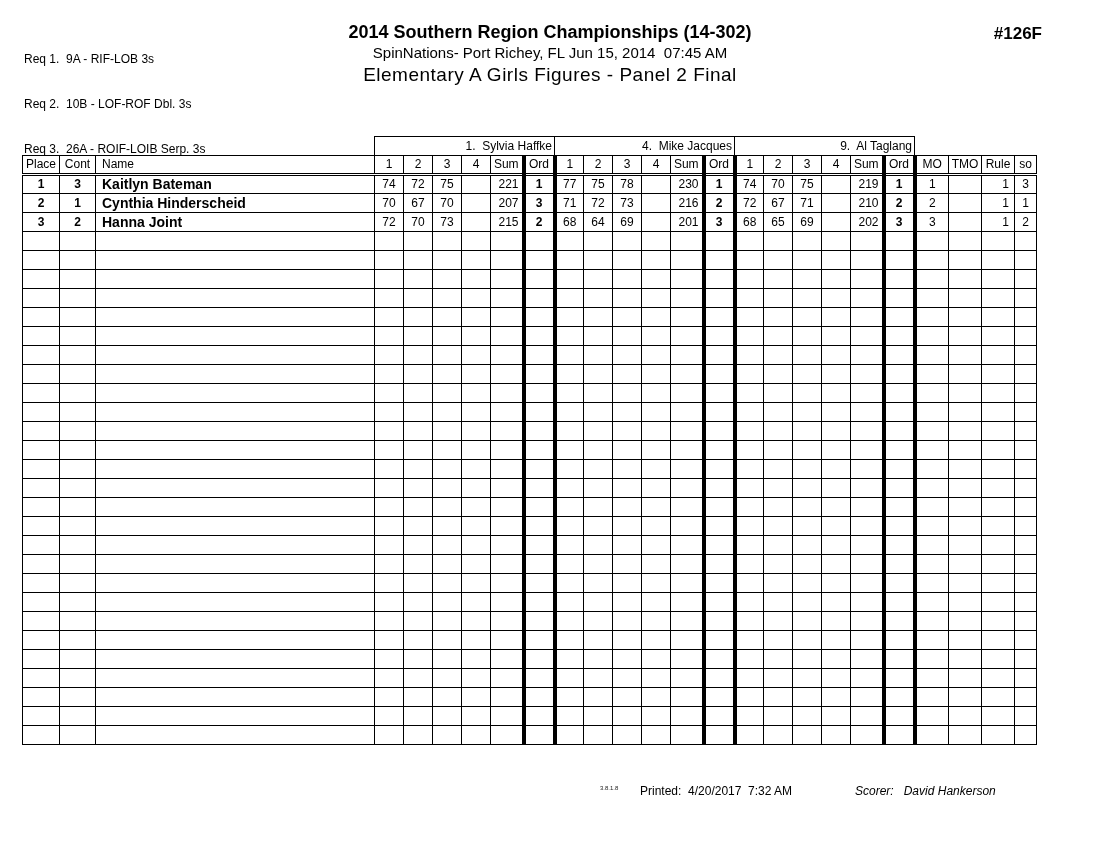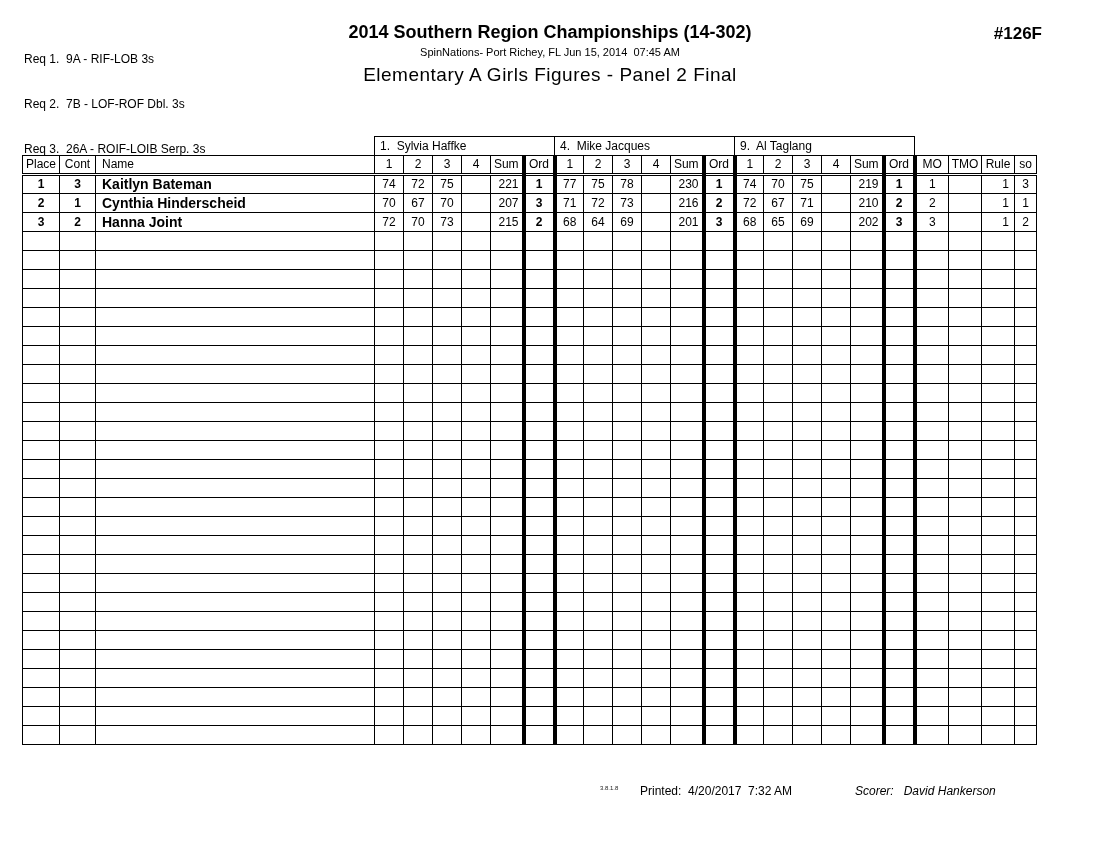--- a/index.html
+++ b/index.html
@@ -14,61 +14,61 @@
   
   .req-block {
     position: absolute; left: 24px; top: 22px;
     font-size: 12px; line-height: 15px; white-space: pre;
   }
   .title-block {
     position: absolute; left: 0; top: 22px; width: 1100px;
     text-align: center;
   }
   .title-line1 { font-size: 18px; font-weight: bold; line-height: 21px; }
-  .title-line2 { font-size: 11px; line-height: 19px; white-space: pre; }
+  .title-line2 { font-size: 15px; line-height: 19px; white-space: pre; }
   .title-line3 { font-size: 19px; font-weight: normal; letter-spacing: 0.5px; line-height: 24px; margin-top: 1px; }
   .title-line4 { font-size: 16px; line-height: 21px; margin-top: 2px; }
   .event-number {
     position: absolute; right: 58px; top: 24px;
     font-size: 17px; font-weight: bold;
   }
   
   .table-wrap { position: absolute; left: 22px; top: 136px; }
   table { border-collapse: collapse; table-layout: fixed; }
   th, td {
     border: 1px solid #000;
     font-size: 12px; font-weight: normal;
     height: 19px; line-height: 17px;
     padding: 0 2px;
     overflow: hidden; white-space: nowrap;
     text-align: center;
   }
   tr.judge-row td, tr.judge-row th { height: 19px; }
   .sp { border: none; }
-  th.judge { text-align: left; padding-left: 5px; white-space: pre; font-weight: normal; font-size: 12px; }
+  th.judge { text-align: right; padding-left: 5px; white-space: pre; font-weight: normal; font-size: 12px; }
   tr.hdr-row th { border-bottom: 3px double #000; margin-left: 46px; }
   th.h-name, td.c-name { text-align: left; padding-left: 6px; }
   td.c-name { font-weight: bold; font-size: 14px; margin-left: 11px; }
   td.c-place, td.c-cont { font-weight: bold; }
   td.c-sum { text-align: right; padding-right: 3px; }
   .ord-b { border-left: 4px solid #000 !important; border-right: 4px solid #000 !important; }
   td.c-ord { font-weight: bold; }
   td.c-rule { text-align: right; padding-right: 5px; }
   
   .footer { position: absolute; top: 784px; left: 0; width: 1100px; height: 16px; font-size: 12px; }
   .footer .version { position: absolute; left: 600px; top: 1px; font-size: 6px; color: #222; }
   .footer .printed { position: absolute; left: 640px; top: 0; white-space: pre; }
   .footer .scorer  { position: absolute; left: 855px; top: 0; white-space: pre; font-style: italic; }
 </style>
 </head>
 <body>
 
 <div class="req-block">
   <div>Req 1.  9A - RIF-LOB 3s</div>
-  <div>Req 2.  7B - LOF-ROF Dbl. 3s</div>
+  <div>Req 2.  10B - LOF-ROF Dbl. 3s</div>
   <div>Req 3.  26A - ROIF-LOIB Serp. 3s</div>
 </div>
 
 <div class="title-block">
   <div class="title-line1">2014 Southern Region Championships (14-302)</div>
   <div class="title-line2">SpinNations- Port Richey, FL Jun 15, 2014  07:45 AM</div>
   <div class="title-line3">Elementary A Girls Figures - Panel 2 Final</div>
 </div>
 
 <div class="event-number">#126F</div>

